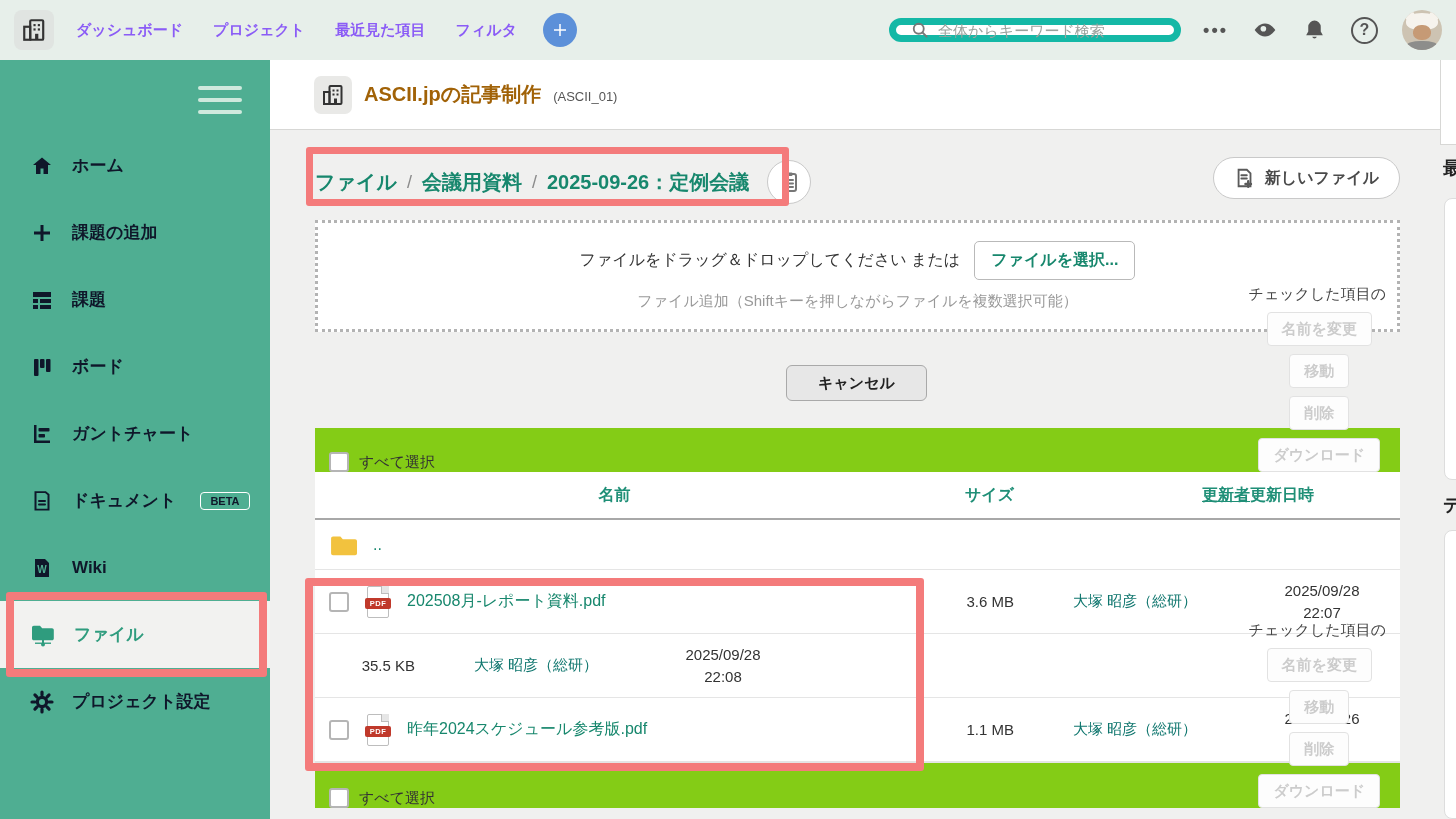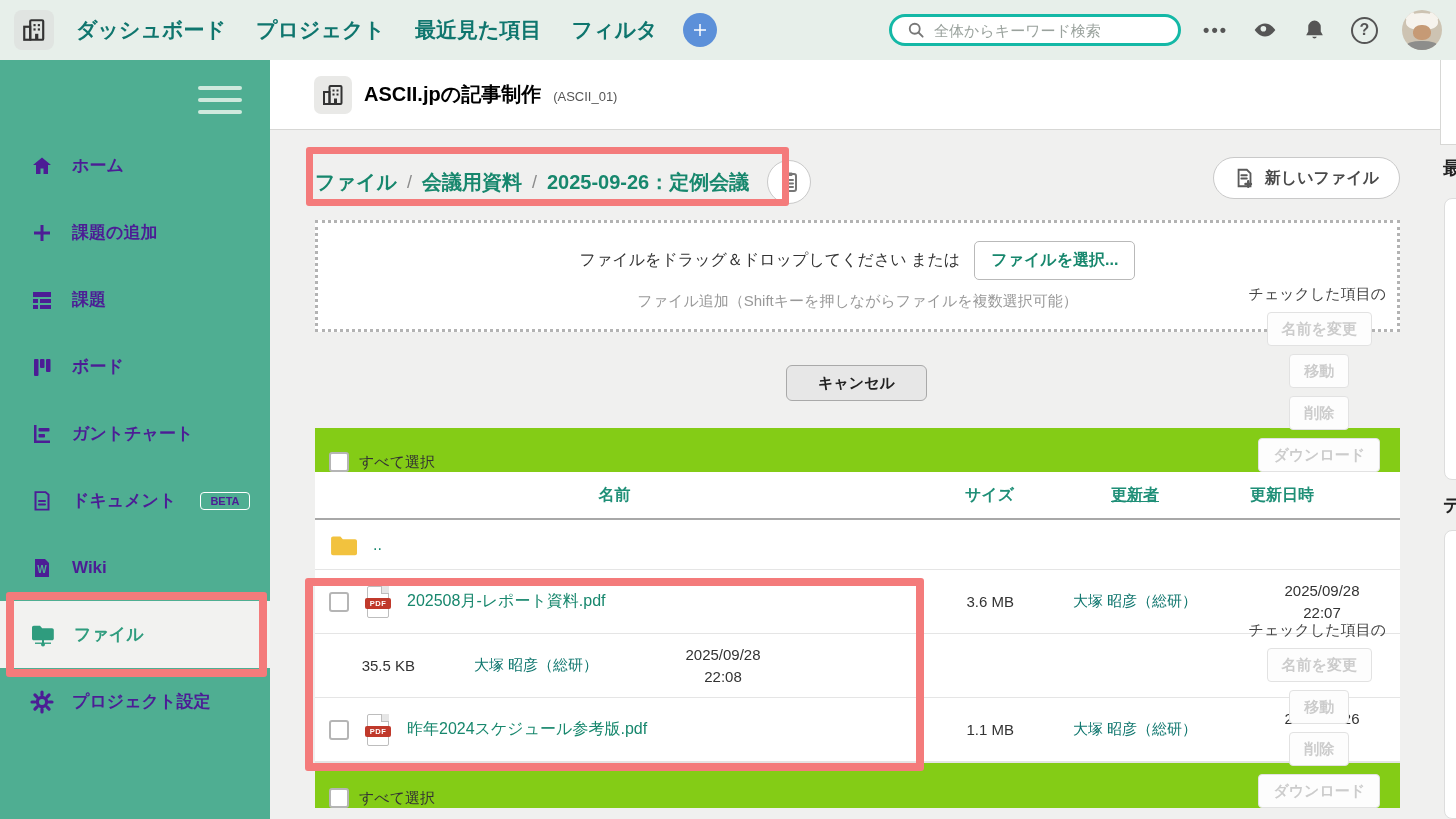--- a/index.html
+++ b/index.html
@@ -6,25 +6,25 @@
   html,body { width:1456px; height:819px; }
   body { font-family:"Liberation Sans","DejaVu Sans",sans-serif; color:#222; }
   .app { position:relative; width:1456px; height:819px; overflow:hidden; background:#f0f0ef; }
 
   
   .topbar { position:absolute; left:0; top:0; width:1456px; height:60px; background:#e7efea;
             display:flex; align-items:center; padding:0 14px; z-index:5; }
   .logo-btn { width:40px; height:40px; border-radius:8px; background:#e0e4e1; display:flex;
               align-items:center; justify-content:center; margin-right:22px; cursor:pointer; }
   .topnav { display:flex; align-items:center; gap:30px; }
-  .topnav .nav-item { font-size:21px; font-weight:600; color:#0f766e; cursor:pointer; white-space:nowrap; }
+  .topnav .nav-item { font-size:15px; font-weight:600; color:#8b5cf6; cursor:pointer; white-space:nowrap; }
   .add-circle { width:34px; height:34px; border-radius:50%; background:#5c90d9; margin-left:26px;
                 display:flex; align-items:center; justify-content:center; cursor:pointer; }
   .top-spacer { flex:1; }
-  .searchbox { width:292px; height:32px; border:3px solid #14b8a6; border-radius:20px; background:#fff;
+  .searchbox { width:292px; height:24px; border:7px solid #14b8a6; border-radius:20px; background:#fff;
                display:flex; align-items:center; padding:0 14px; gap:8px; }
   .searchbox input { border:none; outline:none; flex:1; font-size:15px; color:#333; background:transparent;
                      font-family:inherit; }
   .searchbox input::placeholder { color:#9aa29d; }
   .top-icons { display:flex; align-items:center; gap:24px; margin-left:22px; }
   .more-dots { font-size:18px; font-weight:700; color:#555; letter-spacing:2px; cursor:pointer; }
   .help-circle { width:27px; height:27px; border-radius:50%; border:2.5px solid #555; color:#555;
                  display:flex; align-items:center; justify-content:center; font-weight:700; font-size:16px; cursor:pointer; }
   .avatar { width:40px; height:40px; border-radius:50%; background:#cdc3b2; position:relative; overflow:hidden; cursor:pointer; }
   .avatar .ear-l,.avatar .ear-r{ position:absolute; top:1px; width:10px; height:10px; border-radius:50%; background:#f6f3ed;}
@@ -34,33 +34,33 @@
   .avatar .face { position:absolute; top:15px; left:11px; width:18px; height:15px; background:#c69a75; border-radius:45%; }
   .avatar .shirt { position:absolute; bottom:0; left:5px; right:5px; height:9px; background:#8d8d8b; border-radius:45% 45% 0 0; }
 
   
   .sidebar { position:absolute; left:0; top:60px; width:270px; height:759px; background:#4fae92; z-index:4; }
   .hamburger { position:absolute; top:26px; right:28px; width:44px; cursor:pointer; }
   .hamburger div { height:4px; background:#cfe9dd; border-radius:2px; margin-bottom:8px; }
   .hamburger div:last-child{ margin-bottom:0; }
   .side-menu { position:absolute; top:72px; left:0; width:270px; }
   .side-item { height:67px; display:flex; align-items:center; padding-left:30px; gap:18px;
-               color:#4c1d95; font-size:17px; font-weight:700; cursor:pointer; }
+               color:#0f172a; font-size:17px; font-weight:700; cursor:pointer; }
   .side-item svg { flex:0 0 24px; }
   .side-item.active { background:#f2f2f0; color:#2f9c7e; }
   .beta-badge { border:1.5px solid #fff; border-radius:4px; font-size:11px; font-weight:700;
                 padding:2px 9px; margin-left:6px; }
 
   
   .main { position:absolute; left:270px; top:60px; width:1170px; height:759px; background:#f0f0ef; }
   .project-header { position:absolute; left:0; top:0; width:1186px; height:70px; background:#fff;
                     border-bottom:1px solid #d7d7d5; display:flex; align-items:center; padding-left:44px; gap:12px; }
   .proj-icon-box { width:38px; height:38px; border-radius:7px; background:#e9e9e7; display:flex;
                    align-items:center; justify-content:center; }
-  .proj-title { font-size:20px; font-weight:700; color:#000000; }
+  .proj-title { font-size:20px; font-weight:700; color:#a16207; }
   .proj-key { font-size:13px; color:#555; padding-top:4px; }
 
   .breadcrumb-row { position:absolute; left:45px; top:100px; height:44px; display:flex; align-items:center; gap:10px; }
   .crumb { color:#17876d; font-size:20px; font-weight:700; cursor:pointer; white-space:nowrap; }
   .crumb-sep { color:#8b8b8b; font-size:18px; font-weight:400; }
   .doc-circle { width:44px; height:44px; border-radius:50%; background:#fff; border:1px solid #c9c9c9;
                 display:flex; align-items:center; justify-content:center; margin-left:8px; cursor:pointer; }
 
   .header-actions { position:absolute; right:40px; top:97px; display:flex; gap:8px; }
   .pill-btn { height:42px; border-radius:21px; background:#fff; border:1px solid #c9c9c9; display:flex;
@@ -87,21 +87,21 @@
   .checked-label { font-size:15px; color:#444; margin-right:4px; }
   .bulk-btn { height:34px; padding:0 14px; background:#fdfdfd; border:1px solid #e2e2e2; border-radius:4px;
               font-size:15px; font-weight:700; color:#ccc; font-family:inherit; }
   .chk { width:20px; height:20px; appearance:none; -webkit-appearance:none; border:2px solid #b5b5b5;
          border-radius:3px; background:#fff; cursor:pointer; }
 
   .tbl-head { height:48px; display:flex; align-items:center; border-bottom:2px solid #a8a8a8;
               color:#1f8f77; font-size:16px; font-weight:700; }
   .col-name { flex:1; text-align:center; }
   .col-size { width:106px; text-align:right; padding-right:6px; }
-  .col-updater { width:230px; text-align:center;text-decoration:underline; }
+  .col-updater { width:230px; text-align:right;text-decoration:underline; }
   .col-date { width:150px; text-align:left; padding-right:6px; }
 
   .tbl-row { display:flex; align-items:center; border-bottom:1px solid #e5e5e5; }
   .parent-row { height:50px; padding-left:14px; gap:14px; }
   .file-row { height:64px; }
   .row-name-cell { flex:1; display:flex; align-items:center; gap:16px; padding-left:14px; }
   .file-link { color:#17876d; font-size:16px; text-decoration:none; cursor:pointer; }
   .cell-size { width:106px; text-align:right; font-size:15px; color:#333; padding-right:6px; }
   .cell-updater { width:230px; text-align:center; font-size:15px; color:#0f766e; }
   .cell-date { width:150px; text-align:center; font-size:15px; color:#333; line-height:1.45; padding-right:6px; }

